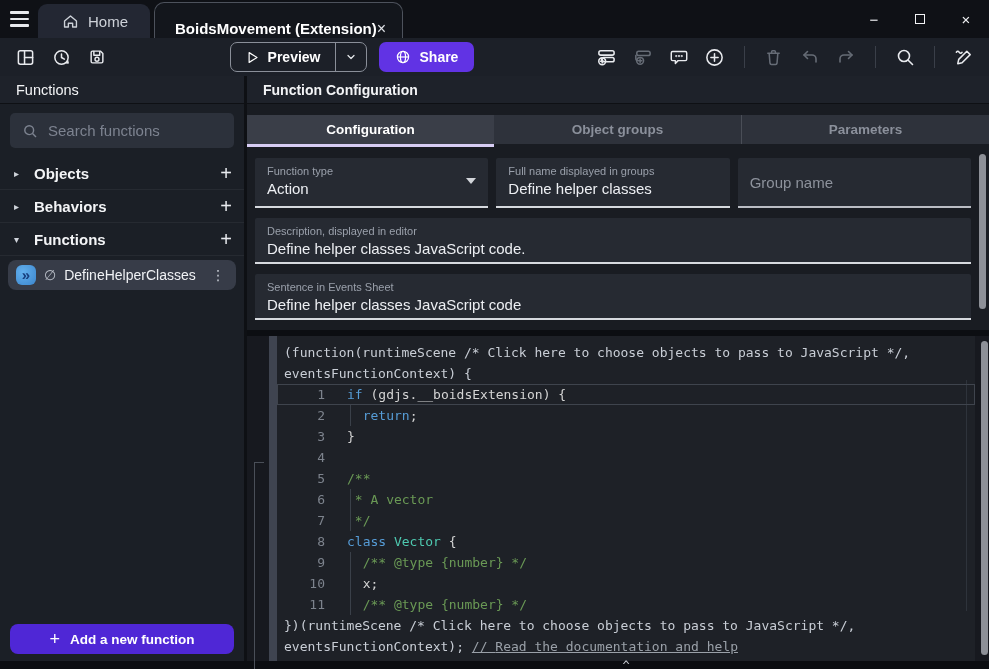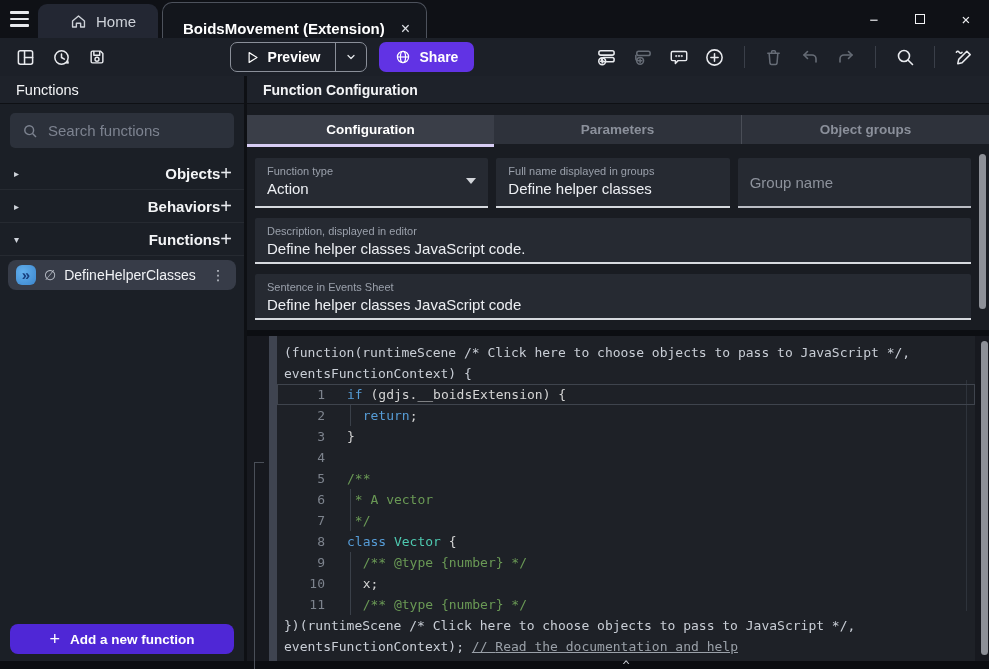--- a/index.html
+++ b/index.html
@@ -4,22 +4,22 @@
 <style>
   * { margin:0; padding:0; box-sizing:border-box; }
   html,body { width:989px; height:669px; }
   body { font-family:"Liberation Sans", sans-serif; background:#0f1116; overflow:hidden; }
   .app { width:989px; height:669px; display:flex; flex-direction:column; background:#0f1116; }
 
   
   .titlebar { height:38px; background:#0f1116; display:flex; align-items:flex-end; position:relative; flex:0 0 auto; }
   .hamburger { width:38px; height:38px; display:flex; flex-direction:column; justify-content:center; align-items:center; gap:4px; cursor:pointer; }
   .hamburger i { display:block; width:19px; height:2.4px; background:#e8eaee; border-radius:1px; }
-  .tab-home { height:34px; background:#232733; border-radius:9px 9px 0 0; display:flex; align-items:center; gap:9px; padding:0 22px 0 32px; color:#ced2d9; font-size:15px; cursor:pointer; }
-  .tab-active { height:36px; margin-left:4px; background:#13161c; border:1px solid #4d525c; border-bottom:none; border-radius:10px 10px 0 0; display:flex; align-items:center; gap:16px; padding:16px 16px 0 20px; color:#ffffff; font-size:15px; font-weight:bold; cursor:pointer; }
+  .tab-home { height:34px; background:#232733; border-radius:9px 9px 0 0; display:flex; align-items:center; gap:9px; padding:0 22px 0 24px; color:#ced2d9; font-size:15px; cursor:pointer; }
+  .tab-active { height:36px; margin-left:4px; background:#13161c; border:1px solid #4d525c; border-bottom:none; border-radius:10px 10px 0 0; display:flex; align-items:center; gap:0; padding:16px 16px 0 20px; color:#ffffff; font-size:15px; font-weight:bold; cursor:pointer; }
   .tab-close { font-weight:normal; color:#dfe2e7; font-size:16px; cursor:pointer; line-height:1; }
   .win-controls { position:absolute; right:0; top:0; height:38px; display:flex; align-items:center; }
   .win-btn { width:46px; height:38px; display:flex; align-items:center; justify-content:center; color:#f2f3f5; font-size:15px; cursor:pointer; }
   .win-max-glyph { width:10px; height:10px; border:1.6px solid #f2f3f5; }
 
   
   .toolbar { height:38px; background:#1c2028; display:flex; align-items:center; padding:0 10px; flex:0 0 auto; }
   .tb-group { display:flex; align-items:center; gap:6px; }
   .tb-icon { width:30px; height:30px; display:flex; align-items:center; justify-content:center; cursor:pointer; color:#e8eaee; }
   .tb-icon svg { stroke:#e8eaee; fill:none; stroke-width:1.6; stroke-linecap:round; stroke-linejoin:round; }
@@ -39,21 +39,21 @@
   
   .sidebar { width:247px; flex:0 0 auto; background:#1b1f26; border-right:3px solid #0e1014; display:flex; flex-direction:column; }
   .panel-header { height:28px; background:#1e222a; border-bottom:1px solid #0e1014; display:flex; align-items:center; padding:0 16px; color:#f3f4f6; font-size:14px; font-weight:bold; flex:0 0 auto; }
   .sidebar .panel-header { font-weight:normal; font-size:14.5px; }
   .search-box { margin:9px 10px; height:35px; background:#2c313b; border-radius:5px; display:flex; align-items:center; gap:10px; padding:0 12px; flex:0 0 auto; cursor:text; }
   .search-box svg { stroke:#7d8390; fill:none; stroke-width:1.8; }
   .search-placeholder { color:#7d8390; font-size:15px; }
   .tree-section { height:33px; display:flex; align-items:center; padding:0 12px 0 14px; border-bottom:1px solid #262a31; cursor:pointer; flex:0 0 auto; }
   .tree-section:first-of-type { border-top:1px solid #262a31; }
   .chev { width:16px; color:#cfd3da; font-size:10px; }
-  .sec-label { flex:1; color:#f3f4f6; font-size:15px; font-weight:bold; margin-left:4px;text-align:right; }
+  .sec-label { flex:1; color:#f3f4f6; font-size:15px; font-weight:bold; margin-left:4px; }
   .sec-plus { color:#e8eaee; font-size:20px; font-weight:300; line-height:1; cursor:pointer; }
   .fn-item { margin:4px 8px; height:30px; background:#373c48; border-radius:8px; display:flex; align-items:center; gap:8px; padding:0 10px 0 8px; cursor:pointer; flex:0 0 auto; }
   .fn-icon { width:20px; height:20px; border-radius:6px; background:radial-gradient(circle at 35% 35%, #63b0ee, #3c86cc); color:#173e7e; font-weight:bold; font-size:15px; display:flex; align-items:center; justify-content:center; line-height:1; padding-bottom:2px; }
   .private-icon { color:#b9bec7; font-size:14px; }
   .fn-label { flex:1; color:#f0f2f5; font-size:14px; }
   .kebab { color:#c9cdd4; font-size:14px; letter-spacing:1px; cursor:pointer; }
   .sidebar-spacer { flex:1; }
   .btn-add-fn { margin:0 10px 7px 10px; height:30px; border-radius:8px; background:#4f27d6; color:#ffffff; font-size:13.5px; font-weight:bold; display:flex; align-items:center; justify-content:center; gap:10px; cursor:pointer; flex:0 0 auto; }
   .btn-add-fn .plus { font-size:18px; font-weight:300; }
 
@@ -296,22 +296,22 @@
         <span class="plus">+</span>
         <span>Add a new function</span>
       </div>
     </div>
 
     <div class="main">
       <div class="panel-header">Function Configuration</div>
 
       <div class="tabs">
         <div class="tab active">Configuration</div>
+        <div class="tab">Object groups</div>
         <div class="tab">Parameters</div>
-        <div class="tab">Object groups</div>
       </div>
 
       <div class="config-area">
         <div class="field-row">
           <div class="field third select">
             <div class="flabel">Function type</div>
             <div class="fvalue">Action</div>
             <span class="caret"></span>
           </div>
           <div class="field third">

